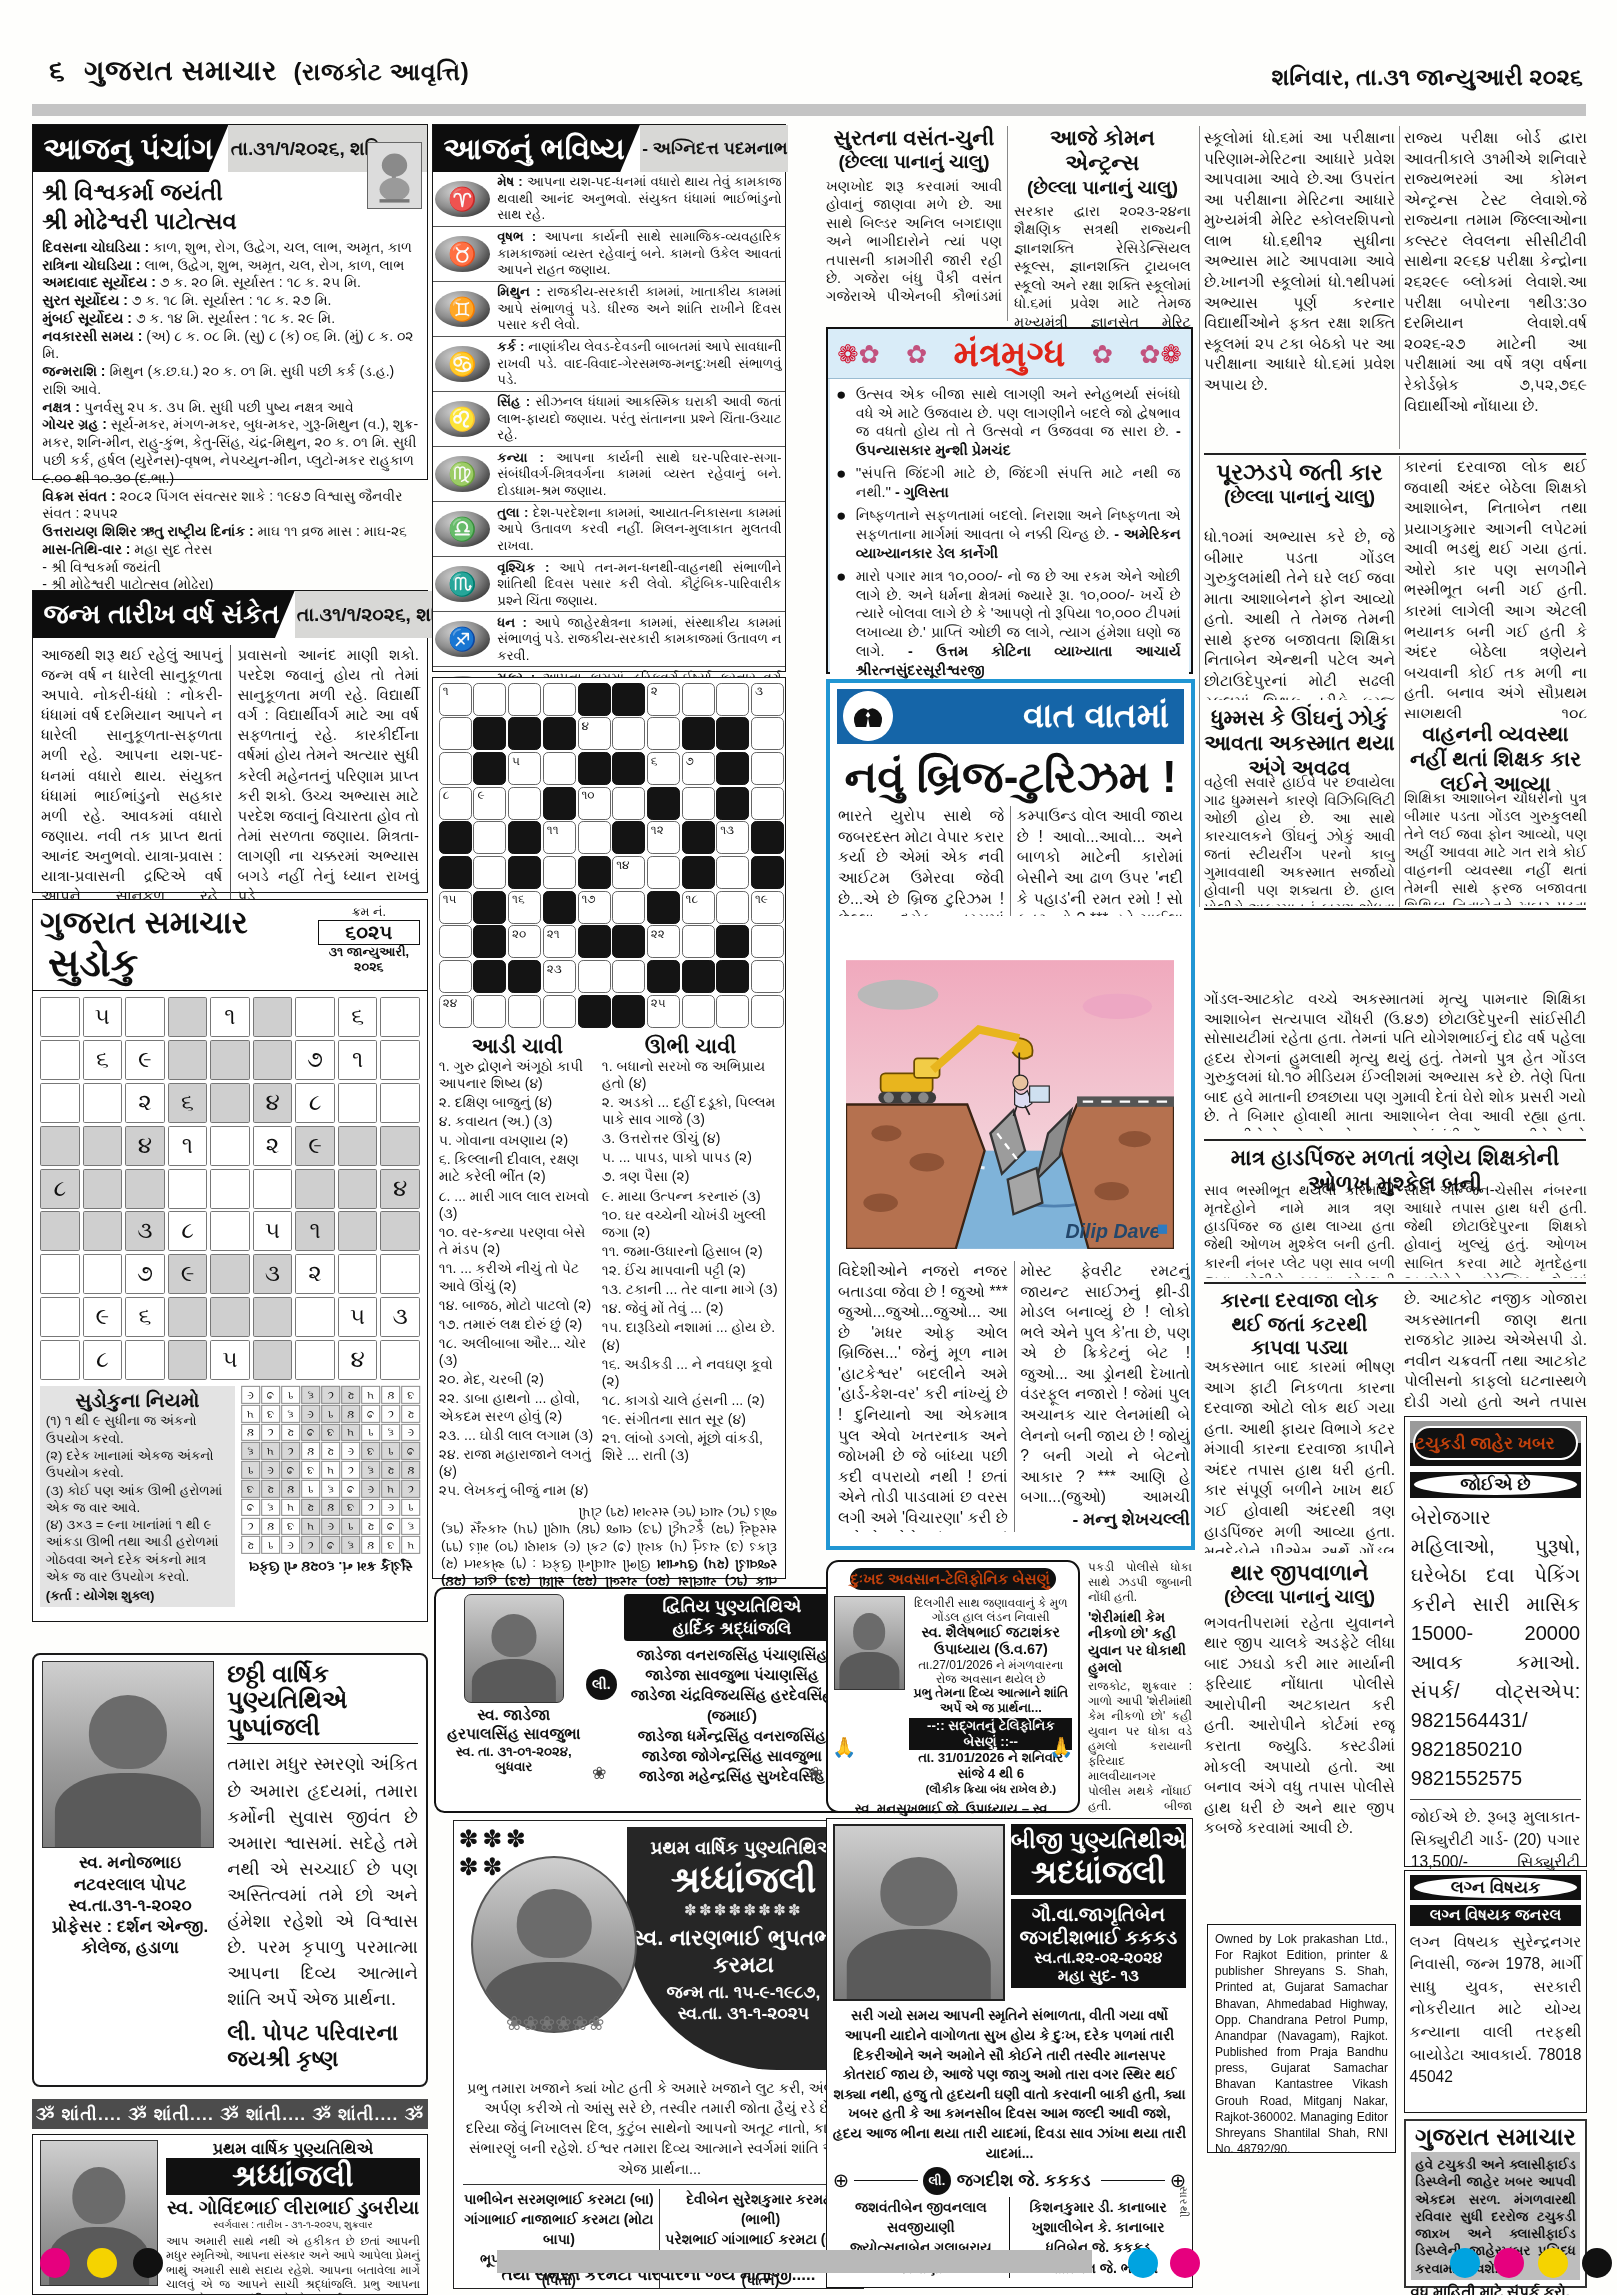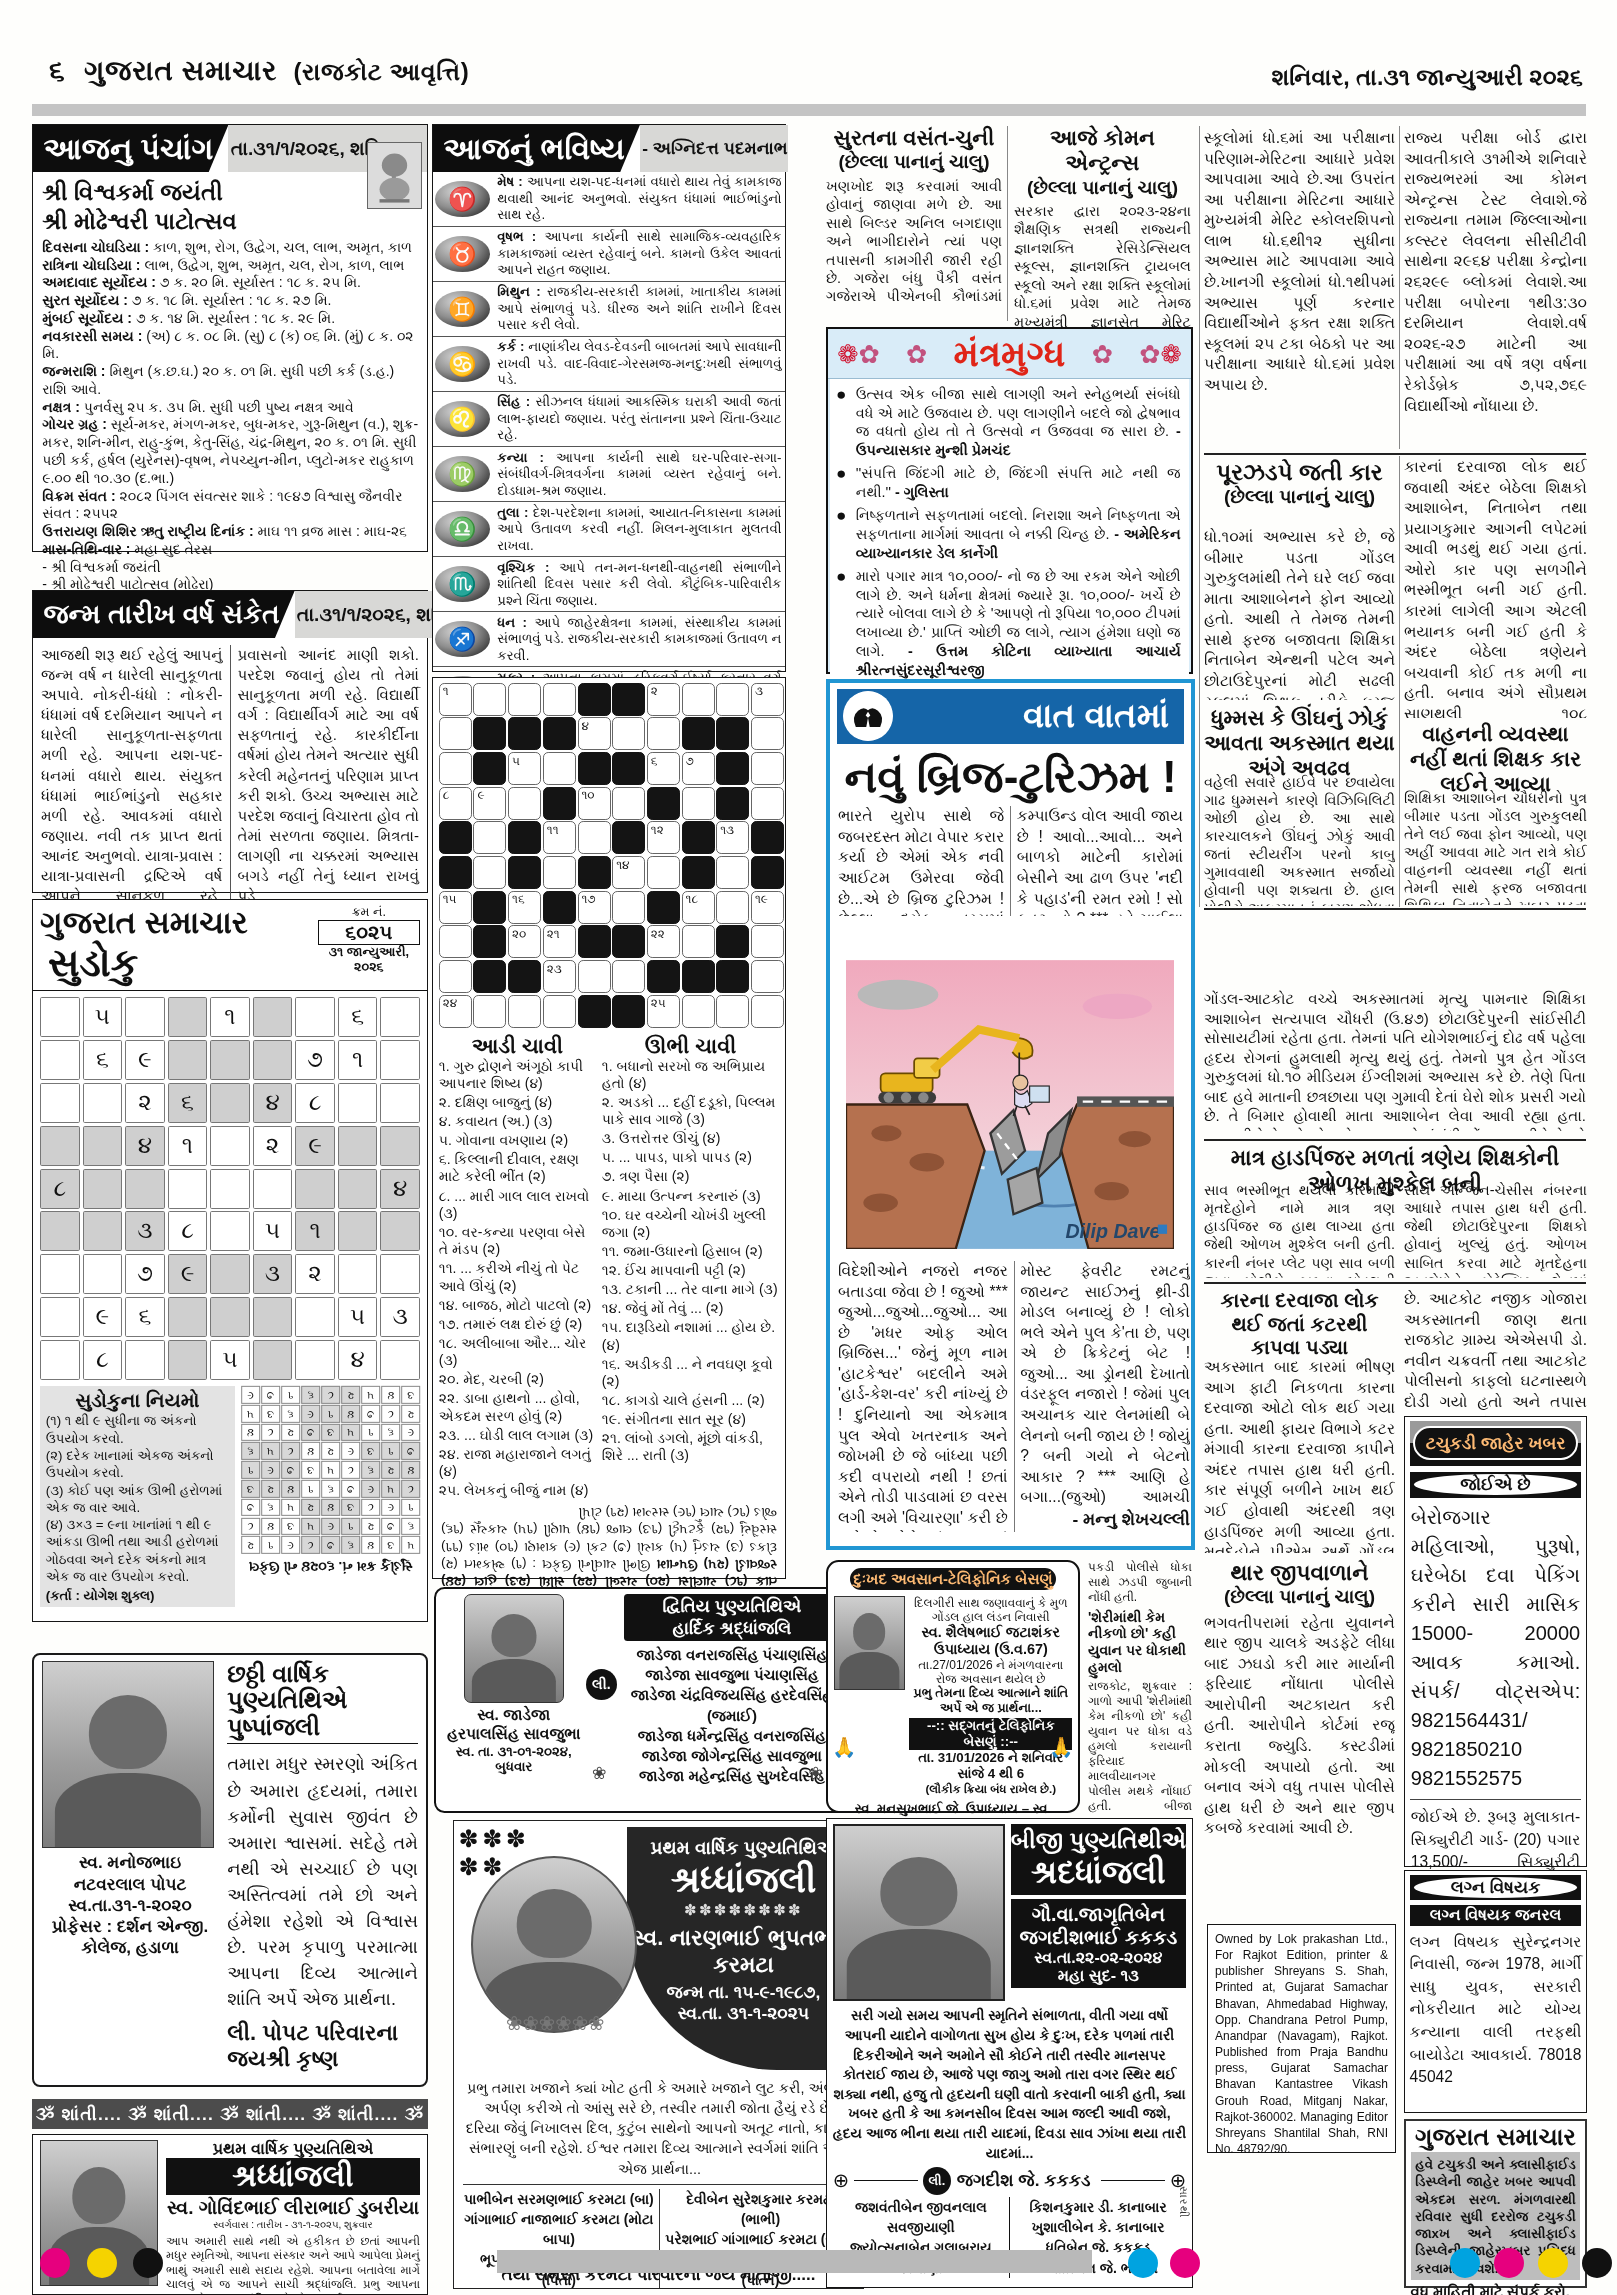--- a/index.html
+++ b/index.html
@@ -45,38 +45,38 @@
   .quote{display:flex;font-size:14.4px;line-height:1.3;margin-bottom:4.6px;text-align:justify;}
   .quote .dot{flex:0 0 19.6px;font-size:17.3px;line-height:1.1;}
   .qa{font-weight:bold;}
   
   .photo{background:linear-gradient(180deg,#cfcfcf,#9d9d9d 55%,#7c7c7c);border:1.7px solid #333;position:relative;overflow:hidden;}
   .photo:after{content:"";position:absolute;left:50%;top:18%;width:46%;height:40%;transform:translateX(-50%);background:#6b6b6b;border-radius:50% 50% 45% 45%;}
   .photo:before{content:"";position:absolute;left:50%;bottom:-6%;width:86%;height:46%;transform:translateX(-50%);background:#5a5a5a;border-radius:45% 45% 0 0;}
   .nameline{font-weight:bold;font-size:15px;line-height:1.35;}
   .ombar{background:#4c4c4c;color:#fff;font-weight:bold;font-size:17.3px;line-height:30px;text-align:center;letter-spacing:1.2px;}
   .dotmark{position:absolute;width:30px;height:30px;border-radius:50%;}
-  .pillhdr{background:#111;color:#fdba74;border:2.3px solid #fff;border-radius:25.4px;font-weight:bold;text-align:center;}
+  .pillhdr{background:#111;color:#c2410c;border:2.3px solid #fff;border-radius:25.4px;font-weight:bold;}
   .bandblk{background:#111;color:#fff;font-weight:bold;text-align:center;}
   .vertext{writing-mode:vertical-rl;font-size:11px;letter-spacing:1.2px;color:#333;}
 </style>
 </head>
 <body>
 
 <div class="page" style="--band-blue: #1565a8; --border-blue: #2196d3; --red: #e02518; --lotus-bg: #d9ecf8; --magenta: #e6007e; --cyan: #00a3e0; --yellow: #f5d300; --gray-bar: #c4c4c4;">
 
   <div class="abs" style="left:49px;top:55px;font-size:28px;font-weight:900;letter-spacing:0.6px;">
     <span>૬</span>
     <span style="margin:0 8px 0 10.4px;">ગુજરાત સમાચાર</span>
     <span style="font-weight:bold;font-size:24px;">(રાજકોટ આવૃત્તિ)</span>
   </div>
   <div class="abs" style="right:34px;top:64px;font-size:23px;font-weight:bold;">શનિવાર, તા.૩૧ જાન્યુઆરી ૨૦૨૬</div>
   <div class="abs" style="left:32px;top:104px;width:1554px;height:11.6px;background:var(--gray-bar,#c4c4c4);"></div>
 
-  <div class="abs box" style="left:32px;top:124px;width:396px;height:428px;">
+  <div class="abs box" style="left:32px;top:124px;width:396px;height:356px;">
     <div class="sec-hdr">
       <div class="blk">આજનુ પંચાંગ</div>
       <div class="gry">તા.૩૧/૧/૨૦૨૬, શનિવાર</div>
     </div>
     <div class="abs" style="right:4.6px;top:17.3px;width:53px;height:65px;border:1.2px solid #666;background:#dcdcdc;">
       <svg width="53" height="65" viewBox="0 0 92 112">
           <ellipse cx="46" cy="38" rx="22" ry="20" fill="#8a8a8a"></ellipse>
           <path d="M46 50 q-4 18 6 26" stroke="#8a8a8a" stroke-width="7" fill="none"></path>
           <ellipse cx="46" cy="80" rx="26" ry="20" fill="#9a9a9a"></ellipse>
           <path d="M20 100 h52" stroke="#777" stroke-width="6"></path>

